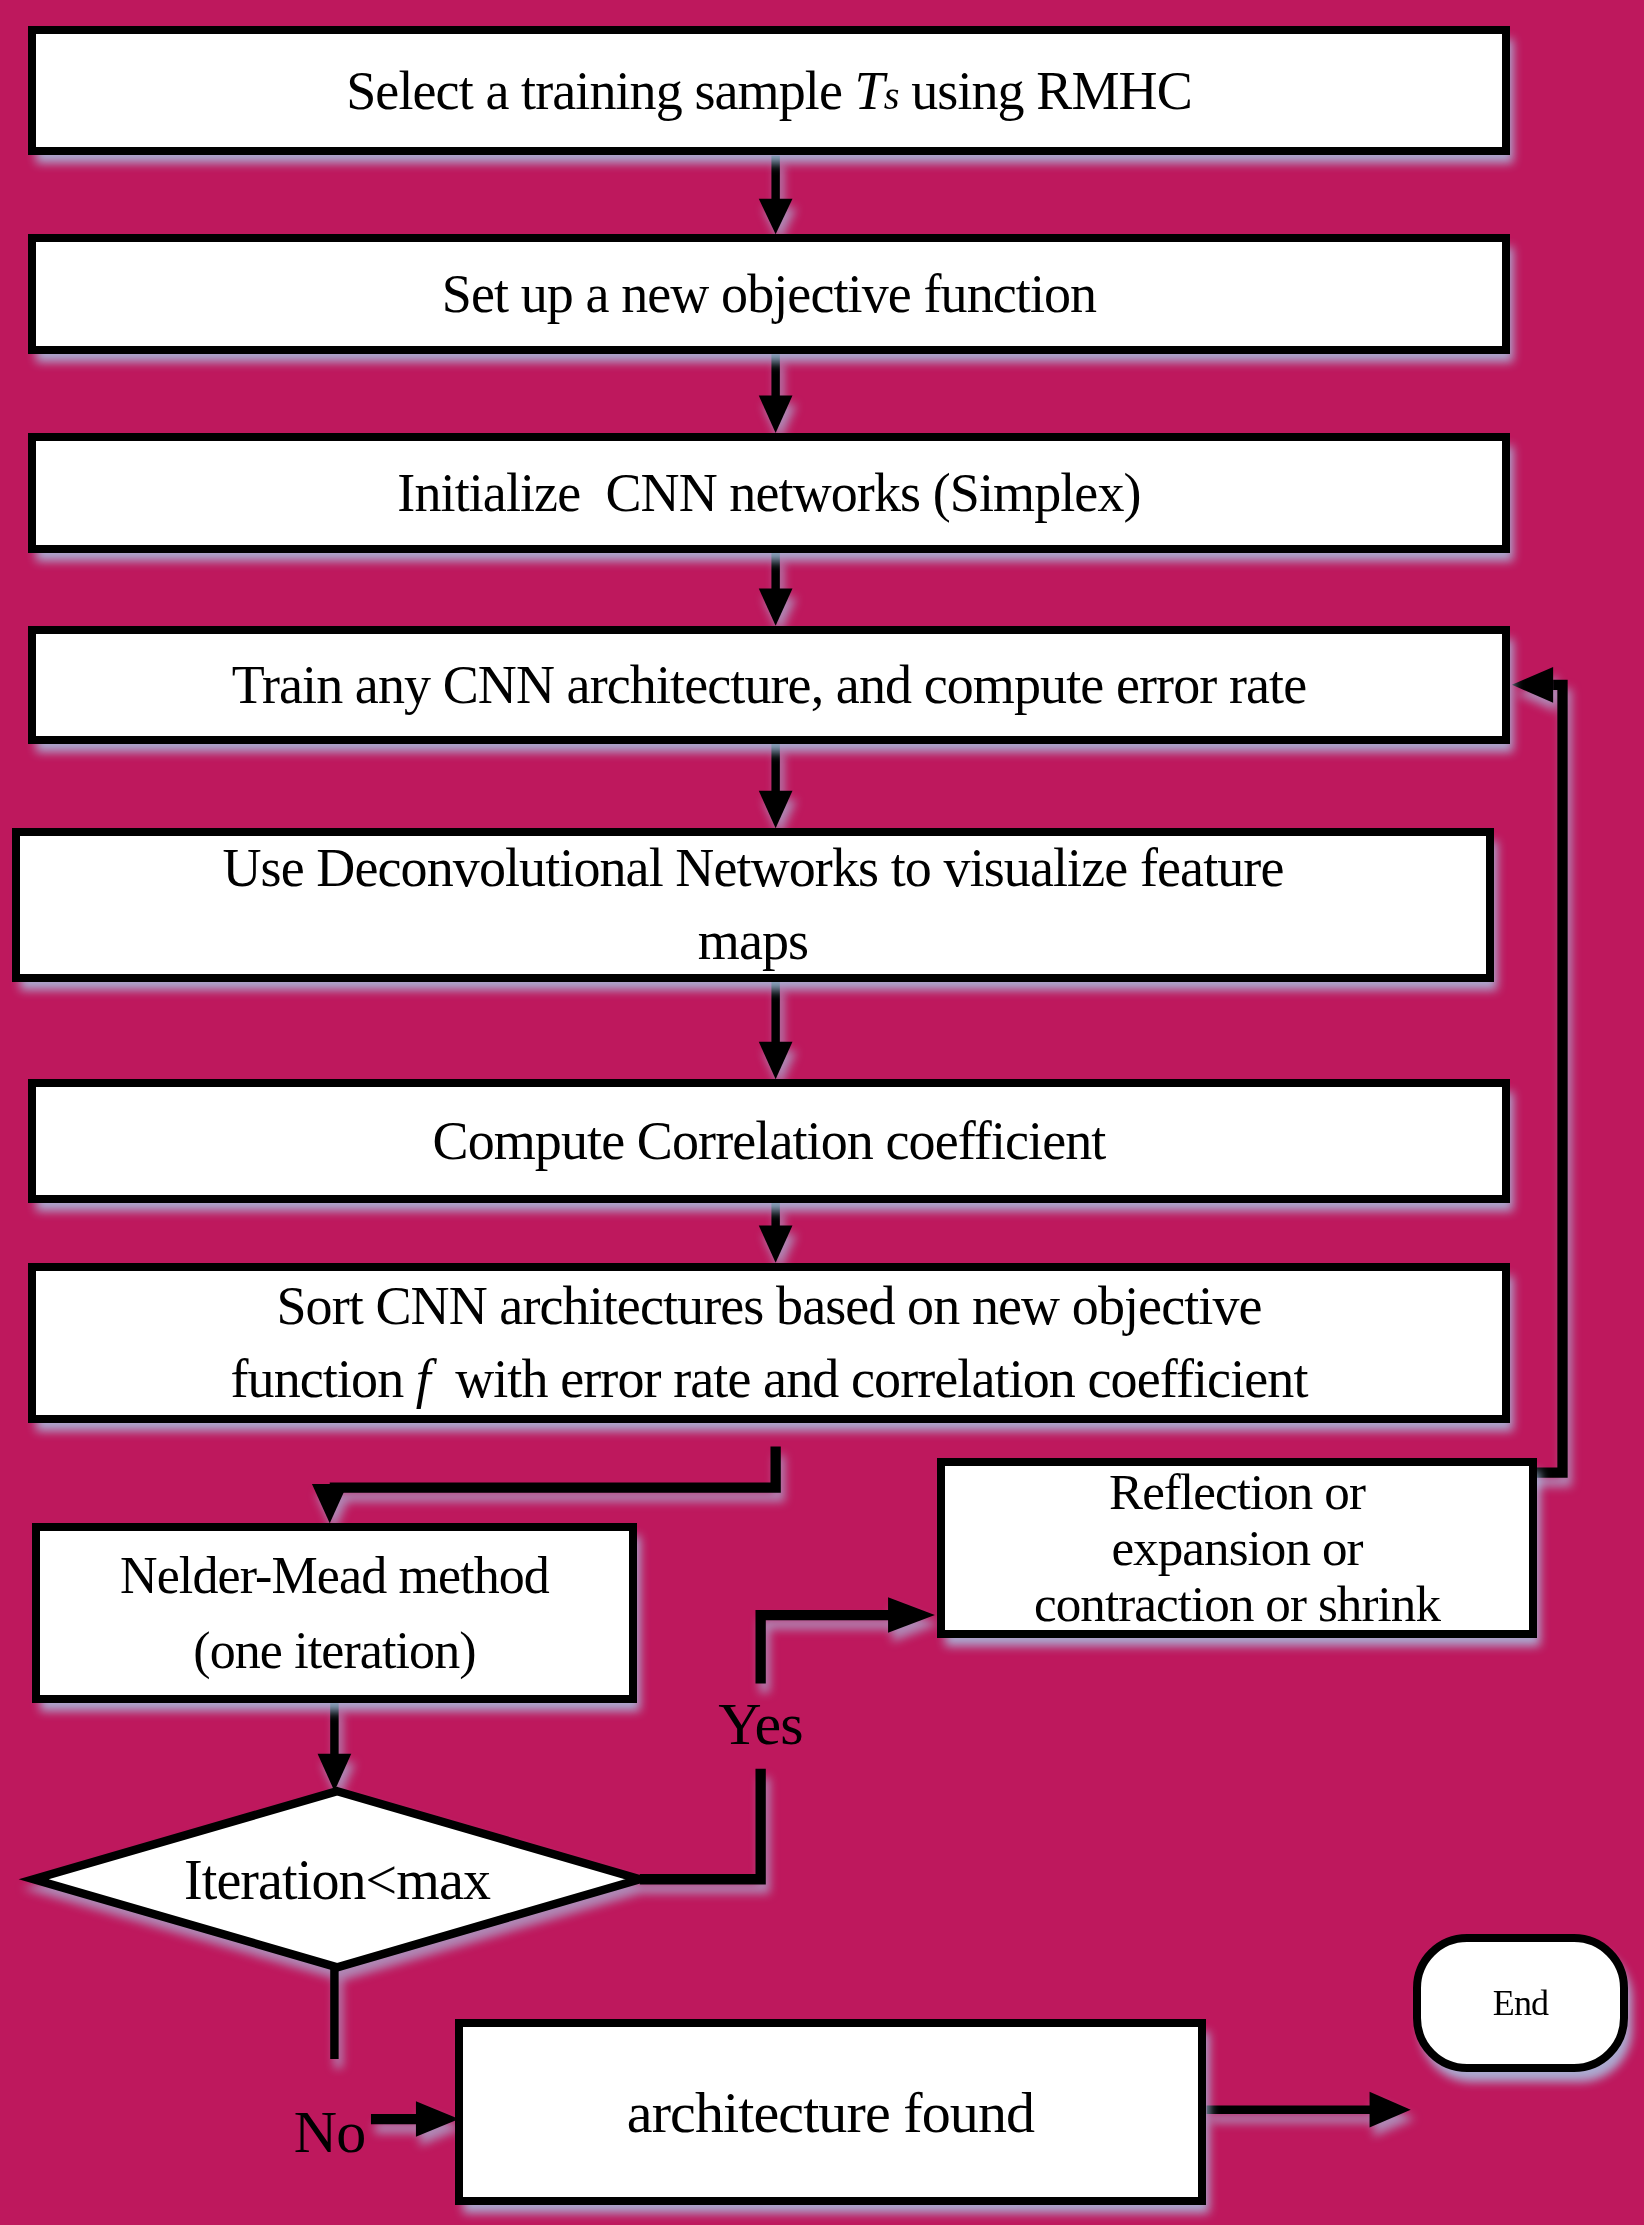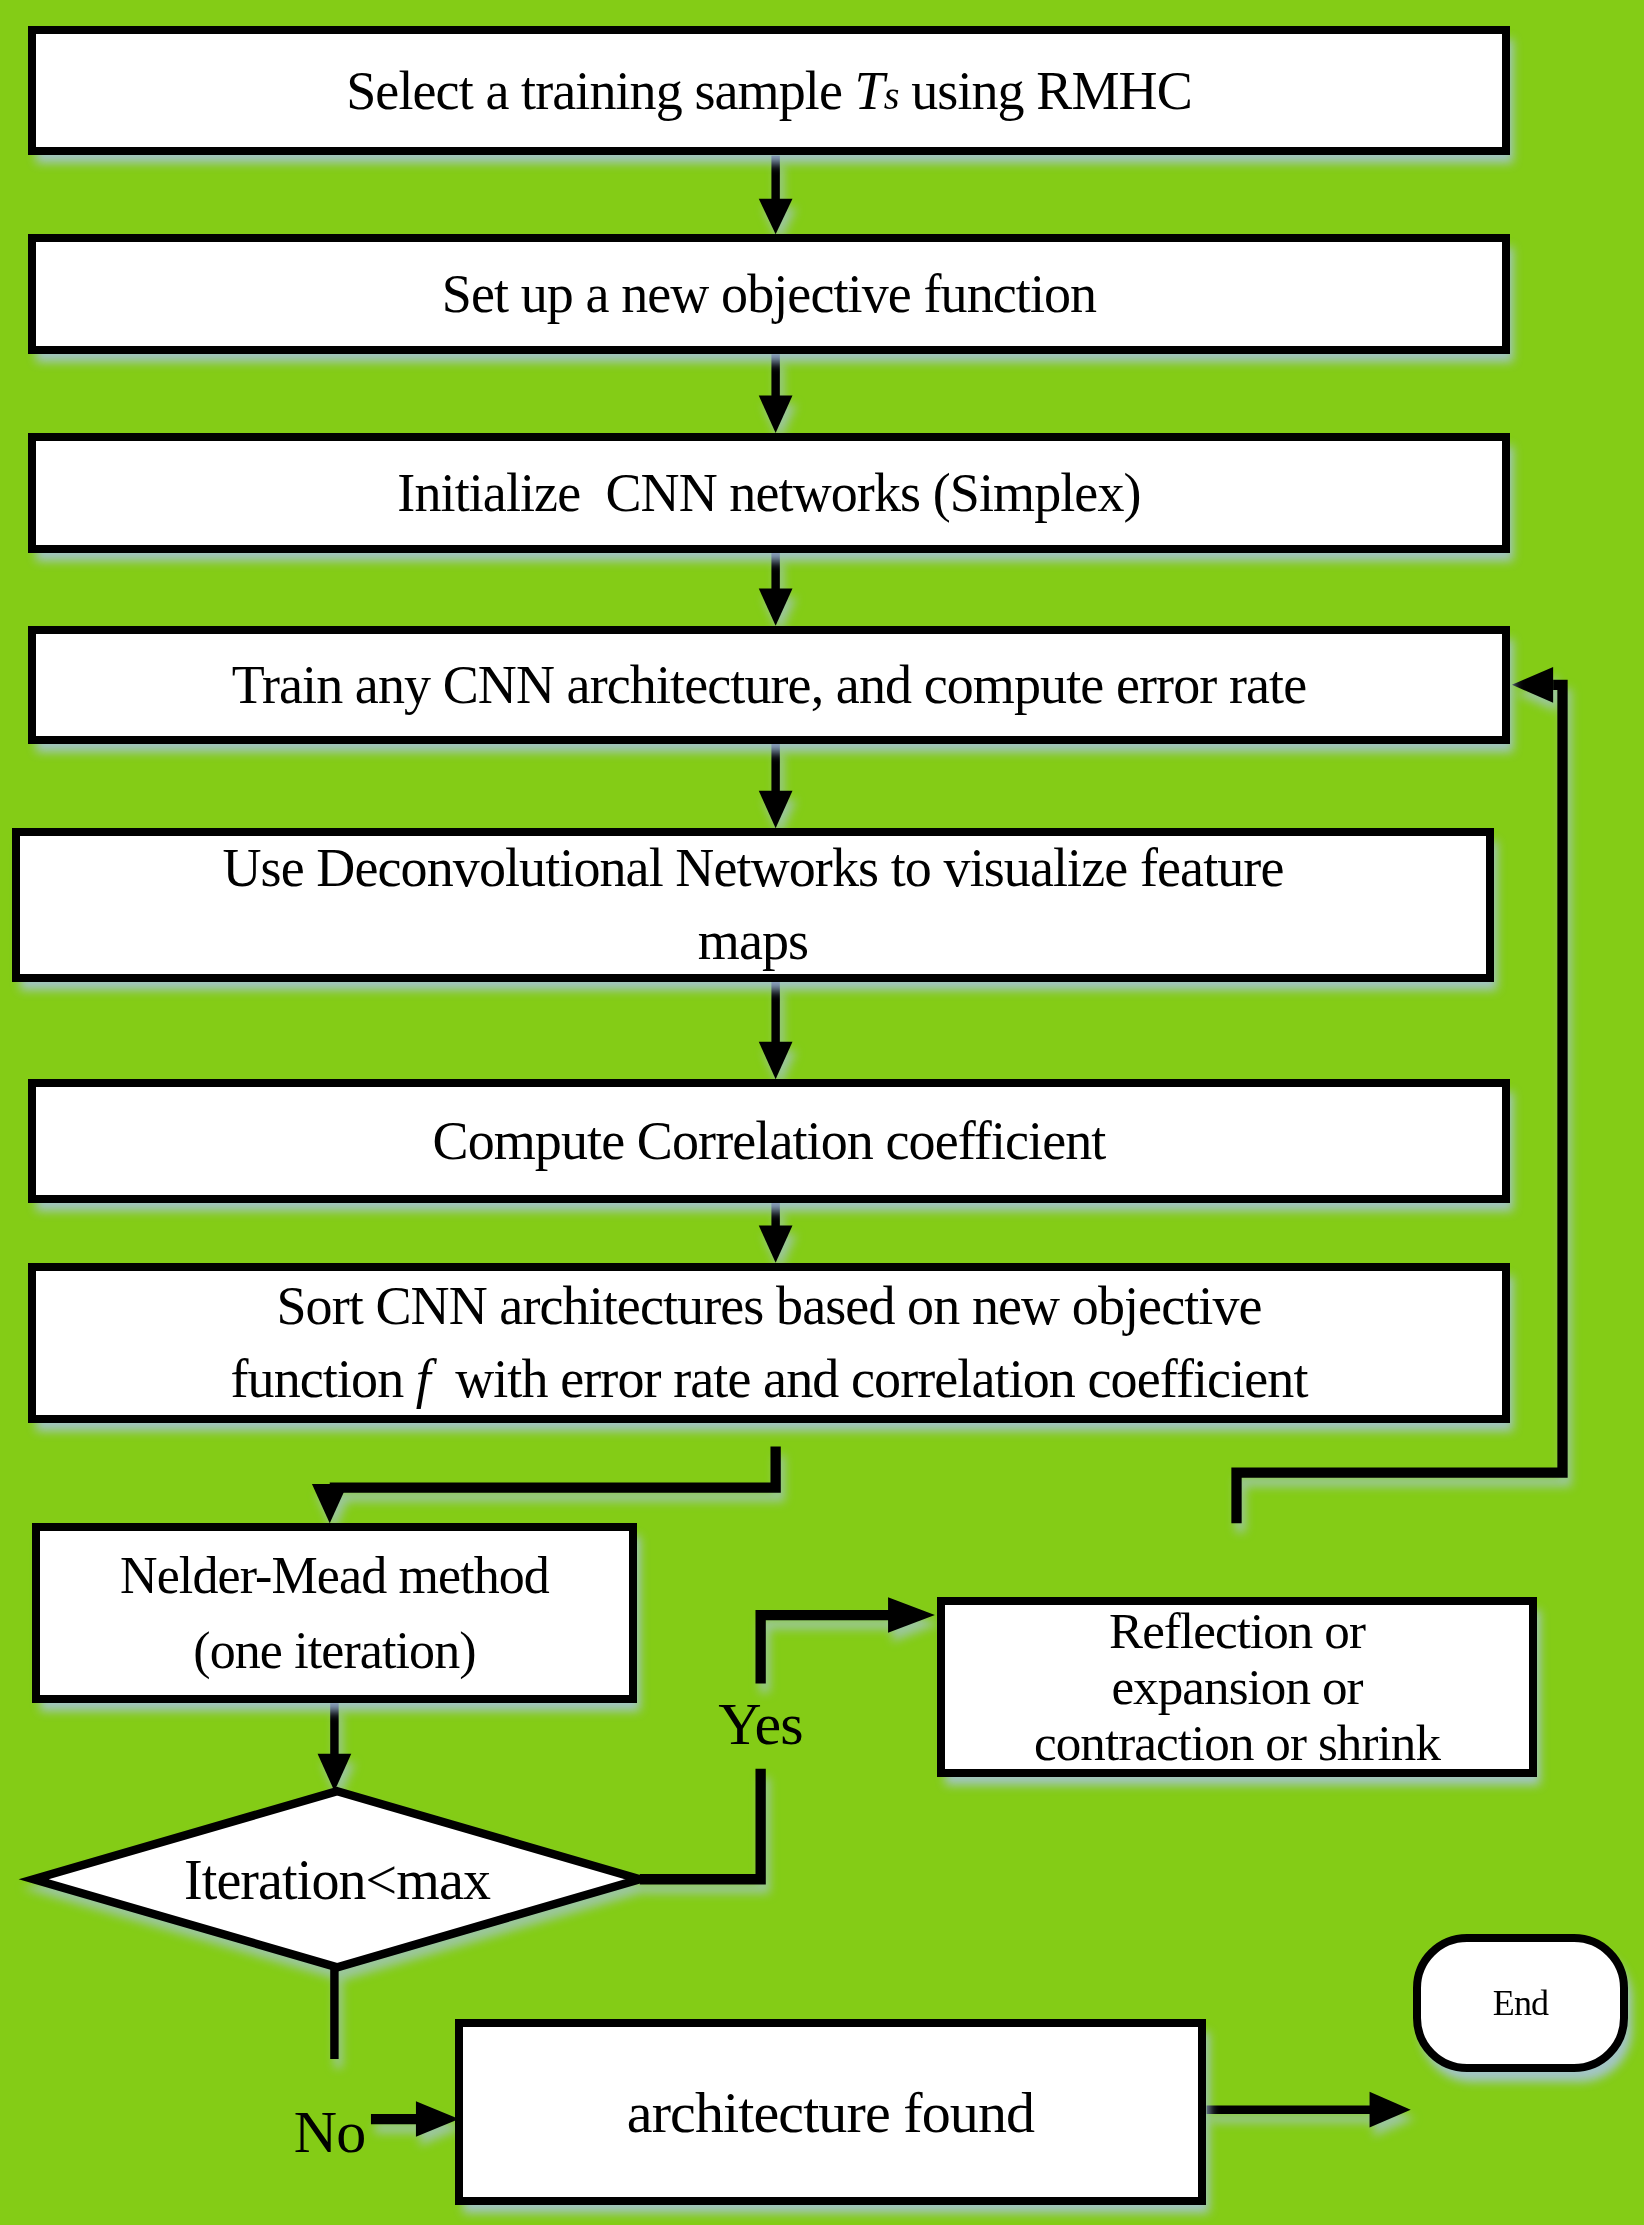--- a/index.html
+++ b/index.html
@@ -1,17 +1,17 @@
 <!DOCTYPE html>
 <html style="font-size:15px"><head>
 <meta charset="utf-8">
 <style>
   html,body{margin:0;padding:0;background:#ffffff;}
   .canvas{
-    position:relative;width:1644px;height:2225px;background:#84cc16;overflow:hidden;
+    position:relative;width:1644px;height:2225px;background:#be185d;overflow:hidden;
     font-family:"Liberation Serif","DejaVu Serif",serif;color:#000;
   }
   .connector-layer{
     position:absolute;left:0;top:0;width:1644px;height:2225px;
     filter:drop-shadow(4.7px 9.4px 4.7px rgba(168,196,229,0.65));
   }
   .pbox{
     position:absolute;box-sizing:border-box;border:8.4px solid #000;background:#fff;
     display:flex;align-items:center;justify-content:center;text-align:center;
     box-shadow:5.6px 11.2px 9.4px -1.9px rgba(168,196,229,0.85);
@@ -22,21 +22,21 @@
   .it{font-style:italic;}
   .sub{font-size:0.75em;}
   .b1{left:28px;top:26px;width:1482px;height:129px;font-size:54px;}
   .b2{left:28px;top:234px;width:1482px;height:120px;font-size:54px;}
   .b3{left:28px;top:433px;width:1482px;height:120px;font-size:54px;}
   .b4{left:28px;top:626px;width:1482px;height:118px;font-size:54px;}
   .b5{left:12px;top:828px;width:1482px;height:154px;font-size:54px;line-height:73px;}
   .b6{left:28px;top:1079px;width:1482px;height:124px;font-size:54px;}
   .b7{left:28px;top:1263px;width:1482px;height:160px;font-size:54px;line-height:73px;}
   .nm{left:32px;top:1523px;width:605px;height:180px;font-size:52px;line-height:75px;}
-  .refl{left:937px;top:1597px;width:600px;height:180px;font-size:51px;line-height:56px;}
+  .refl{left:937px;top:1458px;width:600px;height:180px;font-size:51px;line-height:56px;}
   .stopb{left:455px;top:2019px;width:751px;height:186px;font-size:58px;line-height:71px;}
   .endb{
     left:1413px;top:1934px;width:215px;height:138px;font-size:36px;border-radius:54px;
   }
   .dec-label{
     position:absolute;left:34px;top:1833px;width:606px;height:94px;
     display:flex;align-items:center;justify-content:center;
     font-size:56px;letter-spacing:-0.9px;
   }
   .edge-label{

